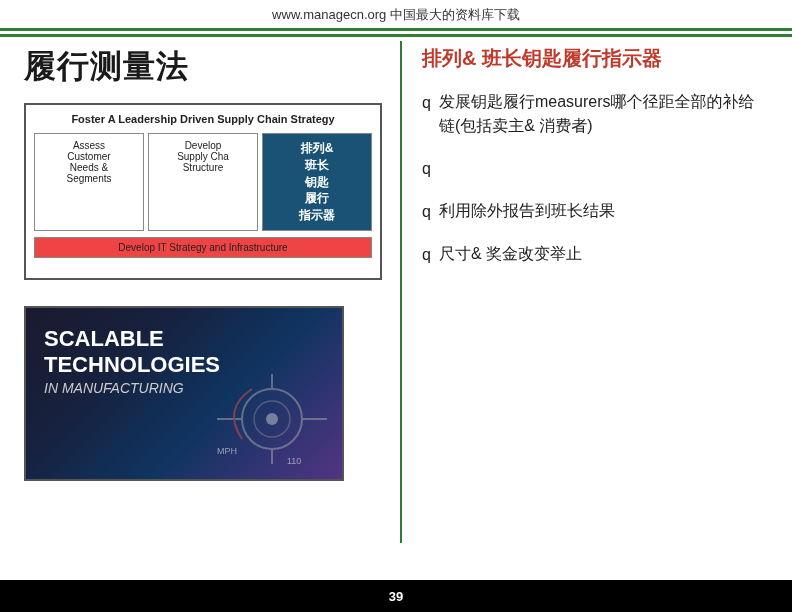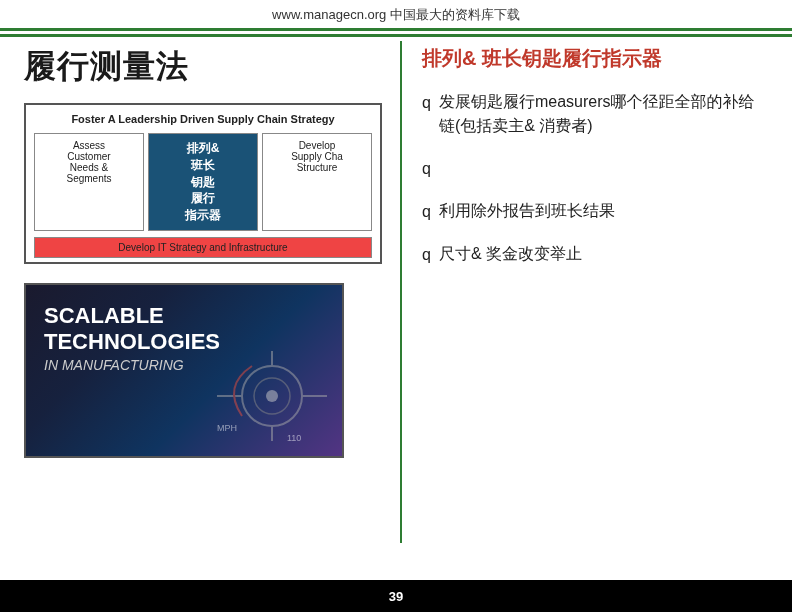--- a/index.html
+++ b/index.html
@@ -42,21 +42,21 @@
       font-size: 32px;
       font-weight: bold;
       color: #1a1a1a;
       margin-bottom: 14px;
       letter-spacing: 1px;
     }
 
     
     .strategy-box {
       border: 2px solid #555;
-      padding: 8px 8px 4px 8px;
+      padding: 8px 8px 20px 8px;
       margin-bottom: 8px;
     }
 
     .strategy-title {
       font-size: 11px;
       font-weight: bold;
       color: #222;
       text-align: center;
       margin-bottom: 8px;
     }
@@ -91,21 +91,21 @@
       font-size: 10px;
       color: #222;
       padding: 4px;
       background: #ef4444;
     }
 
     
     .image-placeholder {
       width: 320px;
       height: 175px;
-      margin-top: 19px;
+      margin-top: 26px;
       background: linear-gradient(135deg, #1a1a2e 0%, #16213e 30%, #0f3460 60%, #533483 100%);
       position: relative;
       overflow: hidden;
       border: 2px solid #555;
     }
 
     .image-placeholder .img-text-1 {
       position: absolute;
       top: 18px;
       left: 18px;
@@ -228,28 +228,28 @@
 
       <div class="strategy-cells">
 
         <div class="cell">
           <span>Assess</span><br>
           <span>Customer</span><br>
           <span>Needs &amp;</span><br>
           <span>Segments</span>
         </div>
 
-        <div class="cell highlight">
-          排列&amp;<br>班长<br>钥匙<br>履行<br>指示器
-        </div>
-
         <div class="cell">
           <span>Develop</span><br>
           <span>Supply Cha</span><br>
           <span>Structure</span>
+        </div>
+
+        <div class="cell highlight">
+          排列&amp;<br>班长<br>钥匙<br>履行<br>指示器
         </div>
 
       </div>
 
       <div class="develop-it-bar">Develop IT Strategy and Infrastructure</div>
 
     </div>
 
     <div class="image-placeholder">
       <div class="img-text-1">

